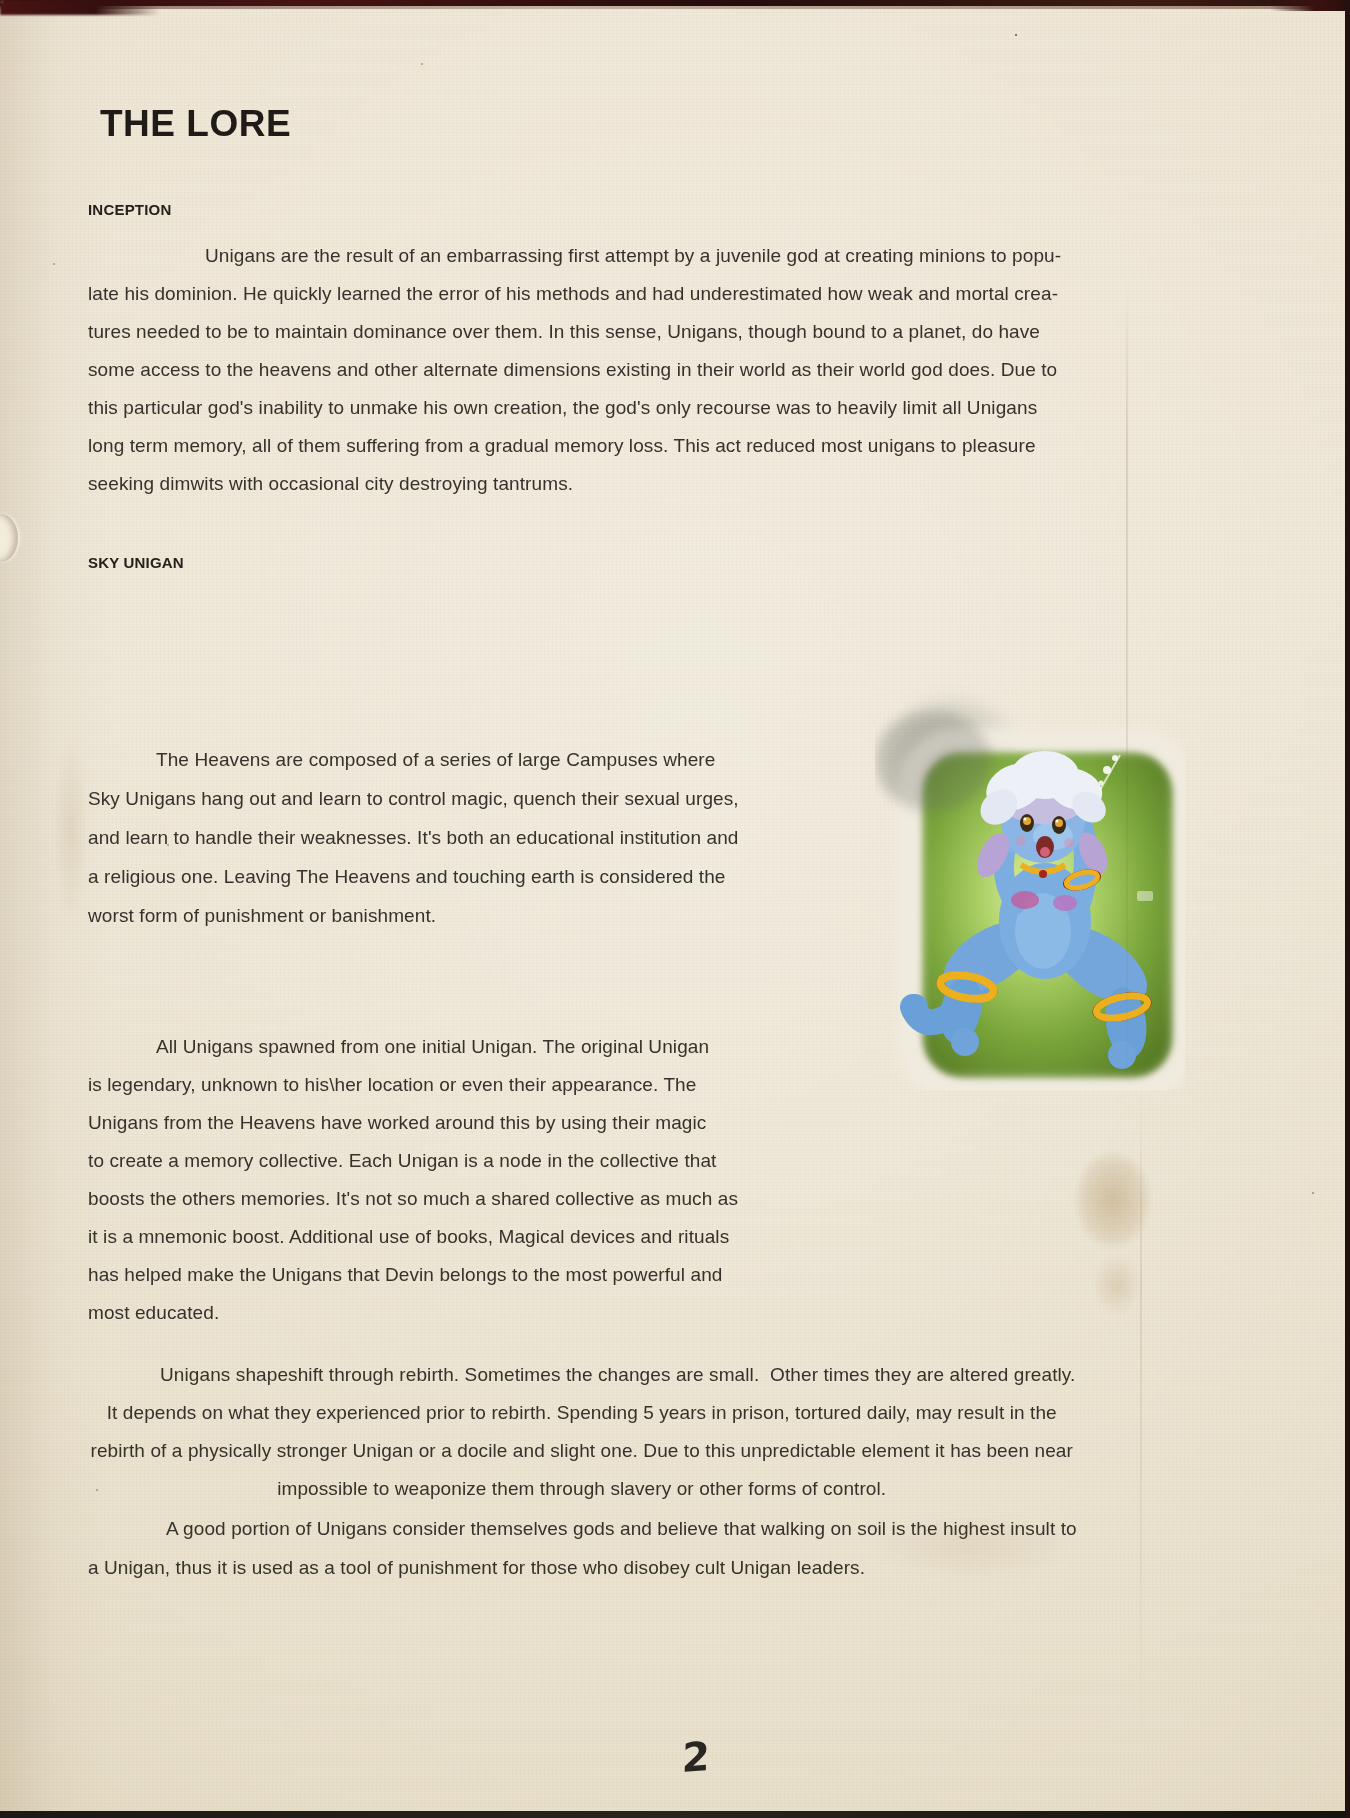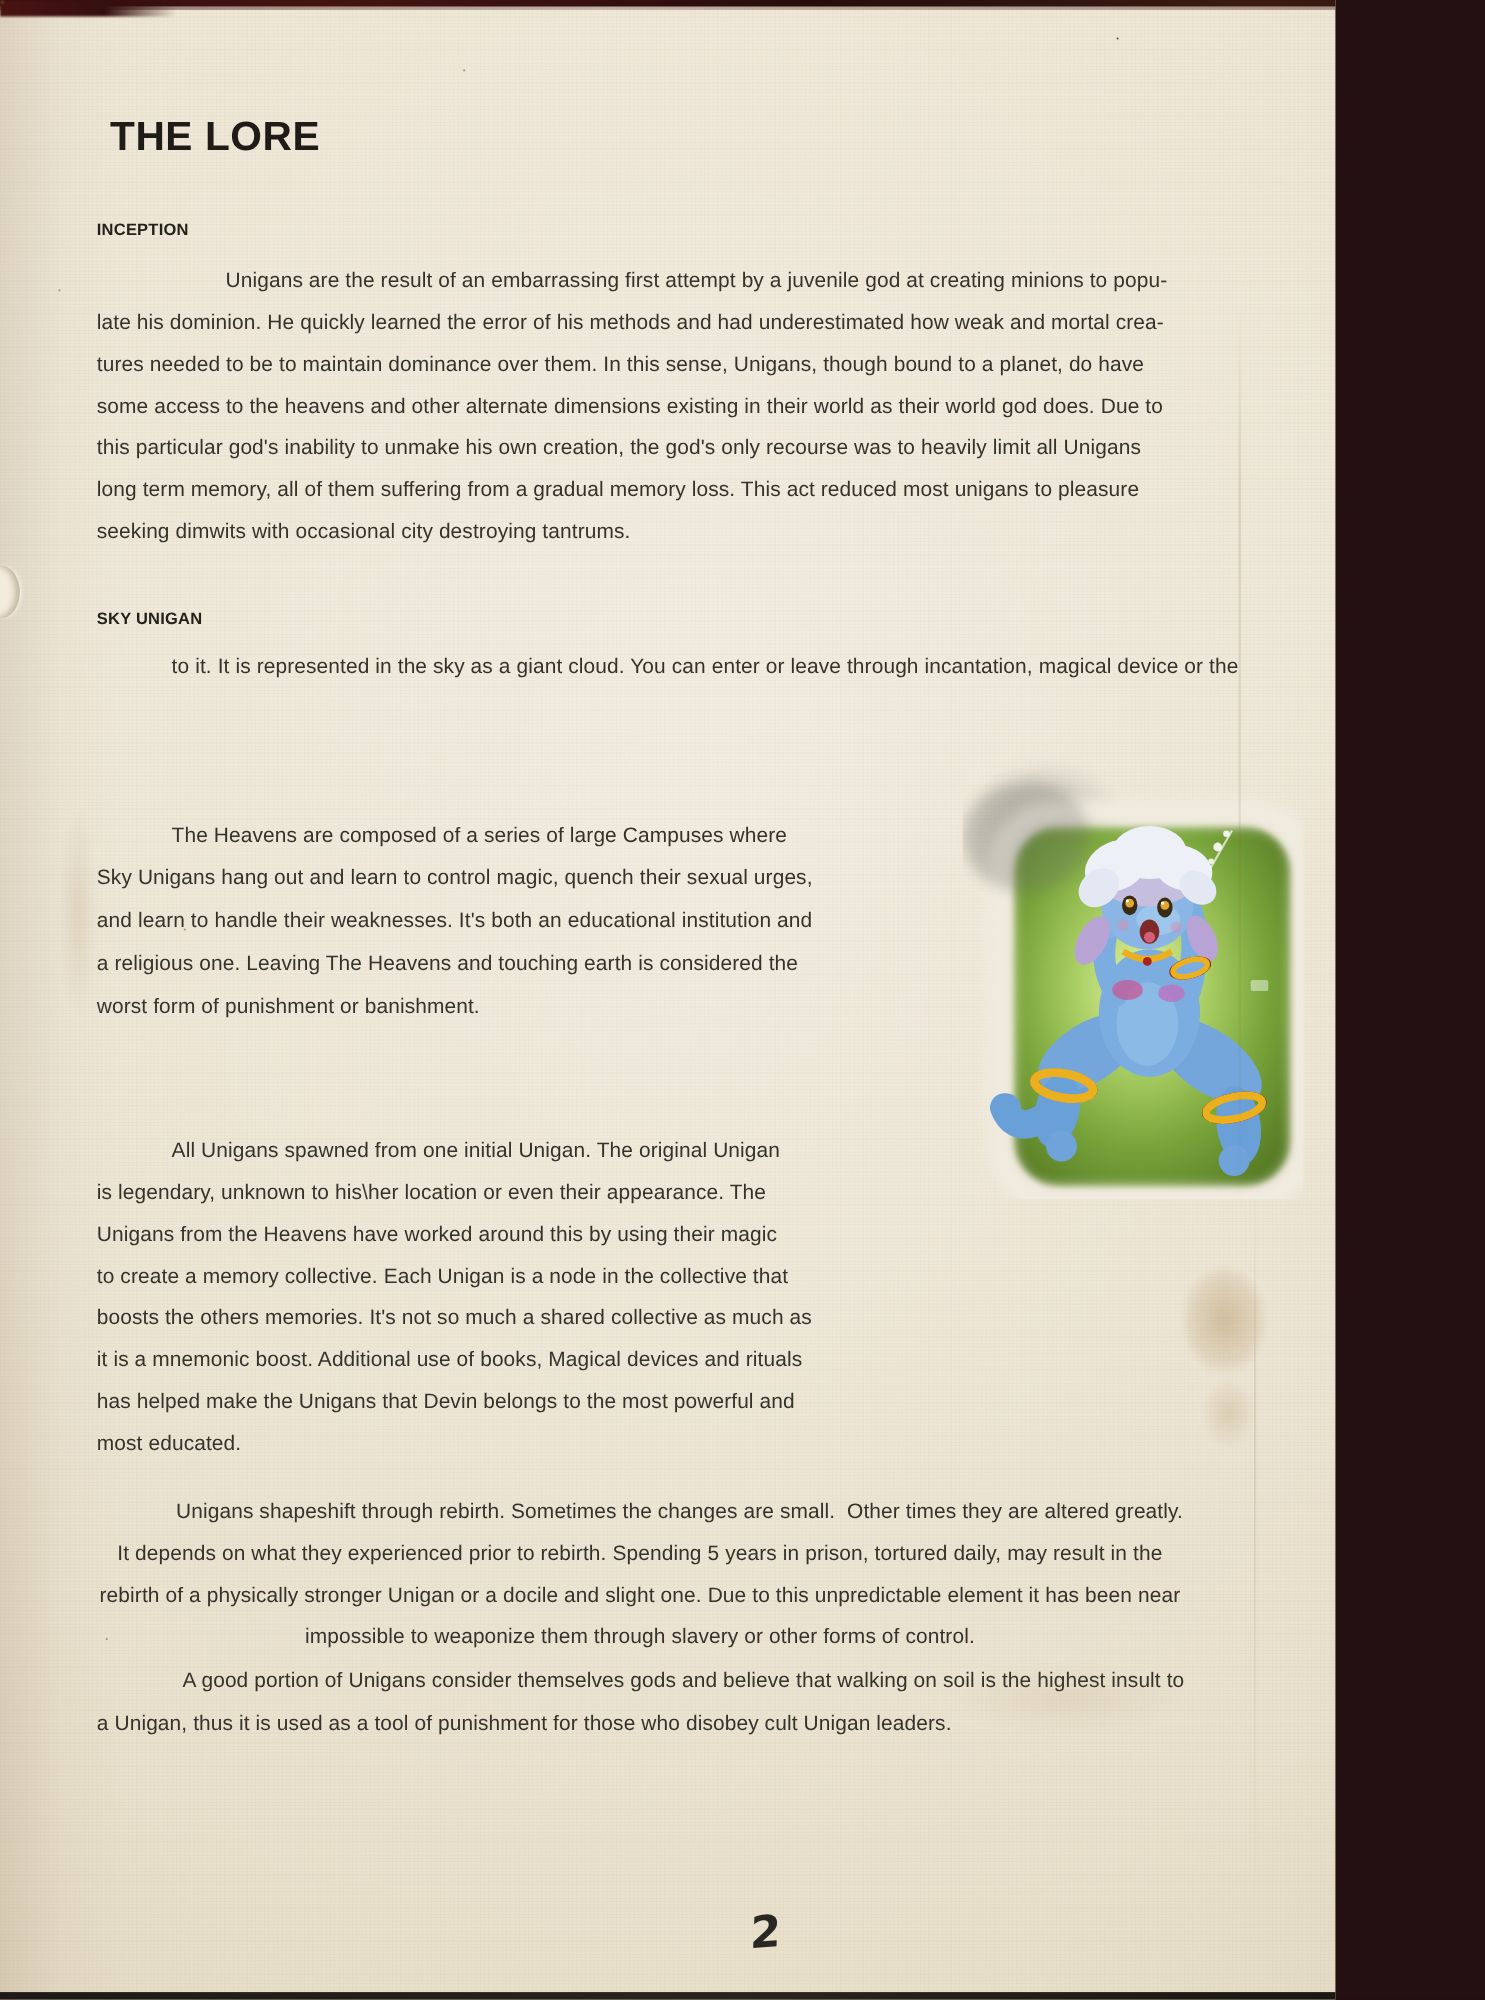--- a/index.html
+++ b/index.html
@@ -1,18 +1,18 @@
 <!DOCTYPE html>
 <html><head>
 <meta charset="utf-8">
 <style>
   html,body{margin:0;padding:0;background:#241010;}
   .sheet{
     position:relative;
-    width:1214px;height:1818px;
+    width:1345px;height:1818px;
     overflow:hidden;
     font-family:"Liberation Sans", sans-serif;
     background:
       radial-gradient(120% 115% at 52% 42%, rgba(255,255,255,0.30) 0%, rgba(255,255,255,0.05) 55%, rgba(140,112,70,0.16) 100%),
       repeating-linear-gradient(180deg, rgba(185,165,130,0.07) 0 1px, transparent 1px 3px),
       repeating-linear-gradient(90deg, rgba(185,165,130,0.05) 0 1px, transparent 1px 4px),
       linear-gradient(90deg, rgba(125,98,60,0.15) 0, rgba(125,98,60,0.03) 55px, transparent 110px),
       linear-gradient(180deg, #ece4d2 0%, #ece5d4 30%, #eae2cf 60%, #e6ddc7 100%);
   }
   .edge{position:absolute;pointer-events:none;}
@@ -59,21 +59,21 @@
 <body>
 
 <div class="sheet">
 
   <div class="title">THE LORE</div>
 
   <div class="h2 h2-inception">INCEPTION</div>
   <div class="para p1" style="--indent:117px"><div>Unigans are the result of an embarrassing first attempt by a juvenile god at creating minions to popu-</div><div>late his dominion. He quickly learned the error of his methods and had underestimated how weak and mortal crea-</div><div>tures needed to be to maintain dominance over them. In this sense, Unigans, though bound to a planet, do have</div><div>some access to the heavens and other alternate dimensions existing in their world as their world god does. Due to</div><div>this particular god's inability to unmake his own creation, the god's only recourse was to heavily limit all Unigans</div><div>long term memory, all of them suffering from a gradual memory loss. This act reduced most unigans to pleasure</div><div>seeking dimwits with occasional city destroying tantrums.</div></div>
 
   <div class="h2 h2-sky">SKY UNIGAN</div>
-  <div class="para p2" style="--indent:68px"><div>to it. It is represented in the sky as a giant cloud. You can enter or leave through incantation, magical device or the</div></div>
+  <div class="para p2" style="--indent:68px"></div>
   <div class="para p3" style="--indent:68px"><div>The Heavens are composed of a series of large Campuses where</div><div>Sky Unigans hang out and learn to control magic, quench their sexual urges,</div><div>and learn to handle their weaknesses. It's both an educational institution and</div><div>a religious one. Leaving The Heavens and touching earth is considered the</div><div>worst form of punishment or banishment.</div></div>
   <div class="para p4" style="--indent:68px"><div>All Unigans spawned from one initial Unigan. The original Unigan</div><div>is legendary, unknown to his\her location or even their appearance. The</div><div>Unigans from the Heavens have worked around this by using their magic</div><div>to create a memory collective. Each Unigan is a node in the collective that</div><div>boosts the others memories. It's not so much a shared collective as much as</div><div>it is a mnemonic boost. Additional use of books, Magical devices and rituals</div><div>has helped make the Unigans that Devin belongs to the most powerful and</div><div>most educated.</div></div>
   <div class="para p5" style="--indent:72px"><div>Unigans shapeshift through rebirth. Sometimes the changes are small.  Other times they are altered greatly.</div><div>It depends on what they experienced prior to rebirth. Spending 5 years in prison, tortured daily, may result in the</div><div>rebirth of a physically stronger Unigan or a docile and slight one. Due to this unpredictable element it has been near</div><div>impossible to weaponize them through slavery or other forms of control.</div></div>
   <div class="para p6" style="--indent:78px"><div>A good portion of Unigans consider themselves gods and believe that walking on soil is the highest insult to</div><div>a Unigan, thus it is used as a tool of punishment for those who disobey cult Unigan leaders.</div></div>
 
   <div class="artwrap">
     <svg width="310" height="395" viewBox="0 0 310 395">
       <defs>
         <radialGradient id="glowG" cx="46%" cy="44%" r="66%">
           <stop offset="0%" stop-color="#e6f2a6"></stop>

